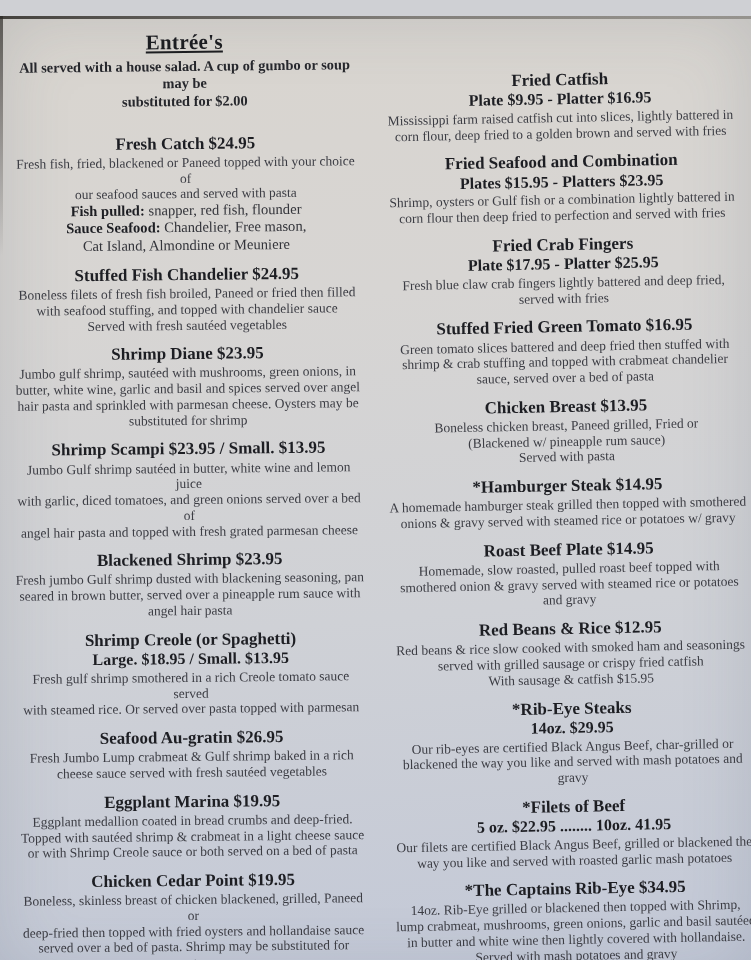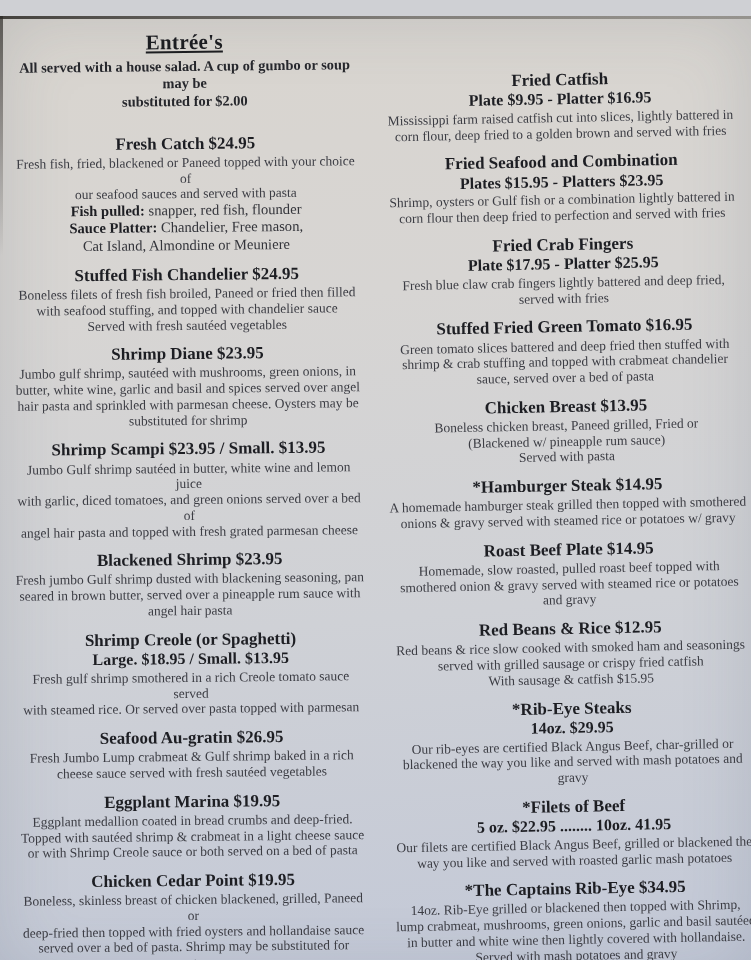--- a/index.html
+++ b/index.html
@@ -51,21 +51,21 @@
     <div class="col-left">
       <div class="title c">Entrée's</div>
       <p class="subtitle c">All served with a house salad. A cup of gumbo or soup may be
 substituted for $2.00</p>
 
       <section class="item c">
         <h3 class="h">Fresh Catch $24.95</h3>
         <p class="d">Fresh fish, fried, blackened or Paneed topped with your choice of
 our seafood sauces and served with pasta</p>
         <div class="choices"><b>Fish pulled:</b><span> snapper, red fish, flounder</span></div>
-        <div class="choices"><b>Sauce Platter:</b><span> Chandelier, Free mason,</span></div>
+        <div class="choices"><b>Sauce Seafood:</b><span> Chandelier, Free mason,</span></div>
         <div class="choices">Cat Island, Almondine or Meuniere</div>
       </section>
 
       <section class="item c">
         <h3 class="h">Stuffed Fish Chandelier $24.95</h3>
         <p class="d">Boneless filets of fresh fish broiled, Paneed or fried then filled
 with seafood stuffing, and topped with chandelier sauce
 Served with fresh sautéed vegetables</p>
       </section>
 

